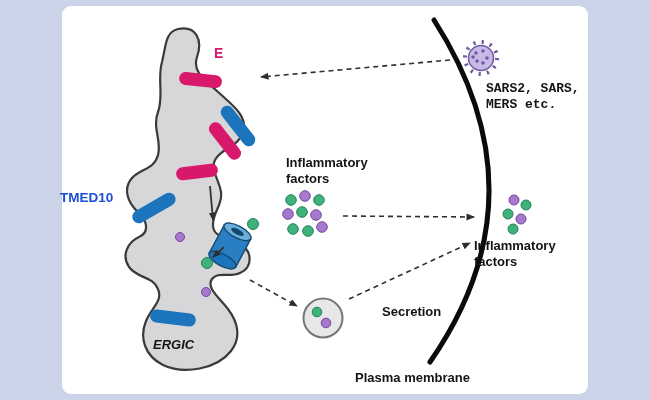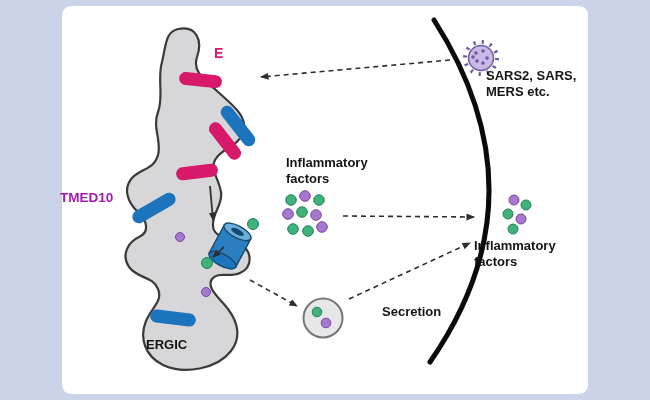--- a/index.html
+++ b/index.html
@@ -12,21 +12,21 @@
     position:absolute;left:62px;top:6px;width:526px;height:388px;
     background:#ffffff;border-radius:9px;
   }
   svg.diagram{position:absolute;left:0;top:0;}
   .label{
     position:absolute;font-weight:700;font-size:13px;color:#141414;
     line-height:1.22;white-space:pre-line;
   }
   .label--center{text-align:left;}
   .label--e{color:#d8196b;font-size:14px;}
-  .label--tmed{color:#a21caf;font-size:13.5px;}
+  .label--tmed{color:#1d4ed8;font-size:13.5px;}
 </style>
 </head>
 <body>
 
 <div class="stage">
   <div class="canvas"></div>
 
   <svg class="diagram" width="650" height="400" viewBox="0 0 650 400">
     <defs>
       <marker id="ah" markerWidth="10" markerHeight="9" refX="7.5" refY="3.5" orient="auto" markerUnits="userSpaceOnUse">
@@ -115,23 +115,24 @@
     <line x1="349" y1="299" x2="470" y2="243" stroke="#2e2e2e" stroke-width="1.6" stroke-dasharray="5 4" marker-end="url(#ah)"></line>
   </svg>
 
   <div class="label label--e" style="left:214px;top:45px;">E</div>
 
   <div class="label label--tmed" style="left:60px;top:190px;">TMED10</div>
 
   <div class="label label--center" style="left:286px;top:155px;width:122px;">Inflammatory
 factors</div>
 
-  <div class="label" style="left:486px;top:68px;width:120px;">SARS2, SARS,
+  <div class="label" style="left:486px;top:81px;width:120px;font-family:Liberation Mono, monospace;">SARS2, SARS,
 MERS etc.</div>
 
   <div class="label label--center" style="left:474px;top:238px;width:116px;">Inflammatory
 factors</div>
 
   <div class="label" style="left:382px;top:304px;">Secretion</div>
 
-  <div class="label" style="left:146px;top:337px;">ERGIC</div>
+  <div class="label" style="left:153px;top:337px;font-style:italic;">ERGIC</div>
 
+  <div class="label" style="left:355px;top:370px;">Plasma membrane</div>
 </div>
 
 </body></html>

